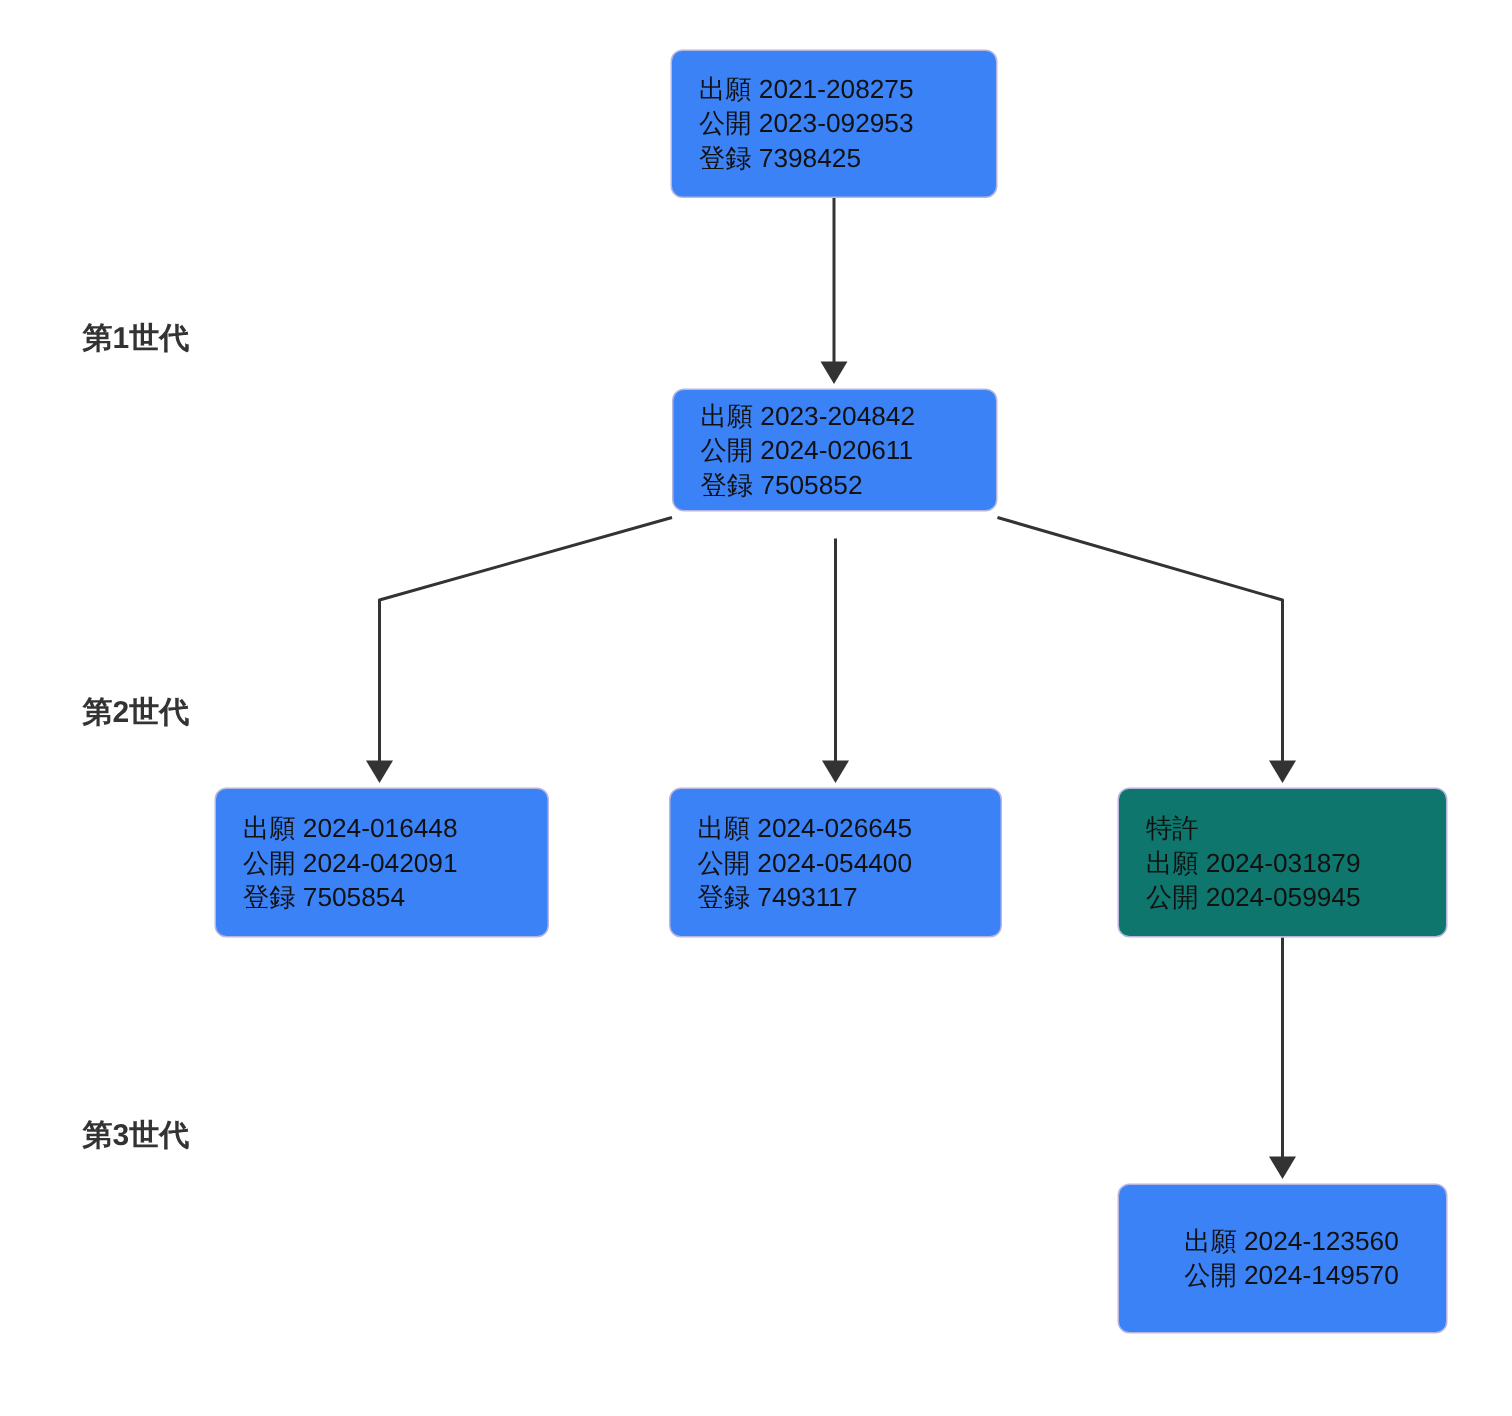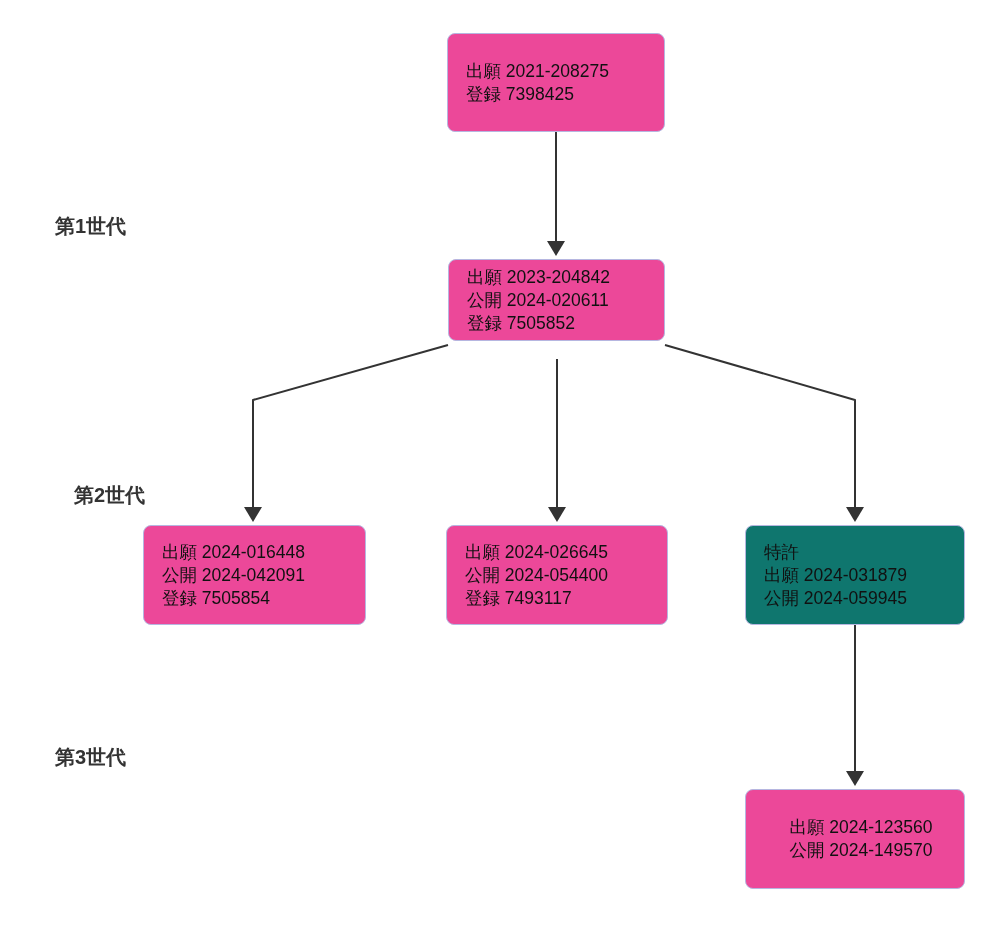--- a/index.html
+++ b/index.html
@@ -19,21 +19,21 @@
     position: absolute;
     left: 0;
     top: 0;
     width: 1008px;
     height: 944px;
     pointer-events: none;
   }
   .node {
     position: absolute;
     box-sizing: border-box;
-    background: #ec4899;
+    background: #3b82f6;
     border: 1px solid #b6b6e0;
     border-radius: 8px;
     display: flex;
     flex-direction: column;
     justify-content: center;
     padding-left: 18px;
     padding-right: 6px;
     font-size: 17.5px;
     line-height: 23px;
     color: #111111;
@@ -51,21 +51,21 @@
   .gen-label {
     position: absolute;
     left: 55px;
     font-size: 20px;
     font-weight: bold;
     color: #333333;
     line-height: 22px;
     white-space: nowrap;
   }
   .g1 { top: 215px; }
-  .g2 { top: 484px; margin-left: 19px; }
+  .g2 { top: 464px; }
   .g3 { top: 746px; }
 </style>
 </head>
 <body>
 
 <div class="canvas">
 
   <svg class="edges" viewBox="0 0 1008 944" xmlns="http://www.w3.org/2000/svg">
 
     <path d="M556,132 L556,243" stroke="#333333" stroke-width="2" fill="none"></path>
@@ -83,20 +83,21 @@
     <path d="M855,625 L855,773" stroke="#333333" stroke-width="2" fill="none"></path>
     <polygon points="846,771 864,771 855,786" fill="#333333"></polygon>
   </svg>
 
   <div class="gen-label g1">第1世代</div>
   <div class="gen-label g2">第2世代</div>
   <div class="gen-label g3">第3世代</div>
 
   <div class="node n1">
     <div>出願 2021-208275</div>
+    <div>公開 2023-092953</div>
     <div>登録 7398425</div>
   </div>
 
   <div class="node n2">
     <div>出願 2023-204842</div>
     <div>公開 2024-020611</div>
     <div>登録 7505852</div>
   </div>
 
   <div class="node n3">

